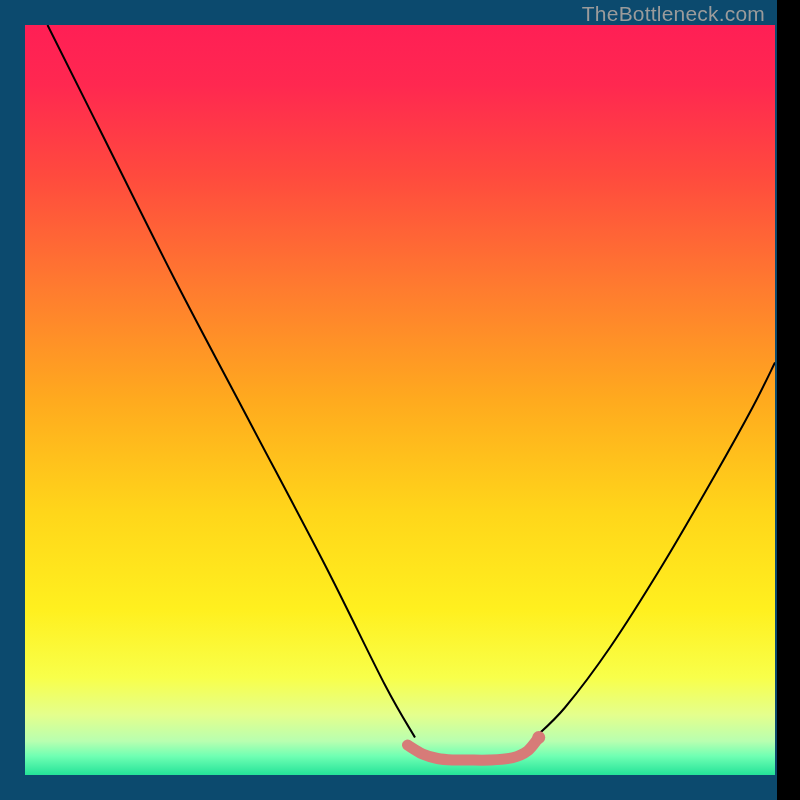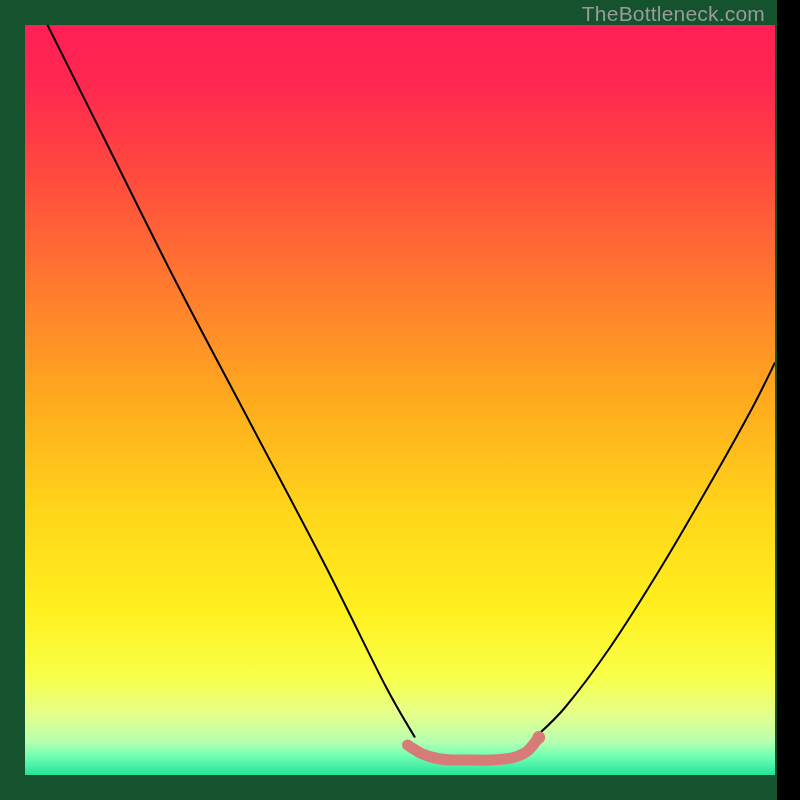--- a/index.html
+++ b/index.html
@@ -7,21 +7,21 @@
     padding: 0;
     width: 800px;
     height: 800px;
     background: #000;
     overflow: hidden;
   }
   .frame {
     position: relative;
     width: 777px;
     height: 800px;
-    background: #14532d;
+    background: #0c4a6e;
   }
   .plot-area {
     position: absolute;
     left: 25px;
     top: 25px;
     width: 750px;
     height: 750px;
   }
   .gradient {
     position: absolute;

